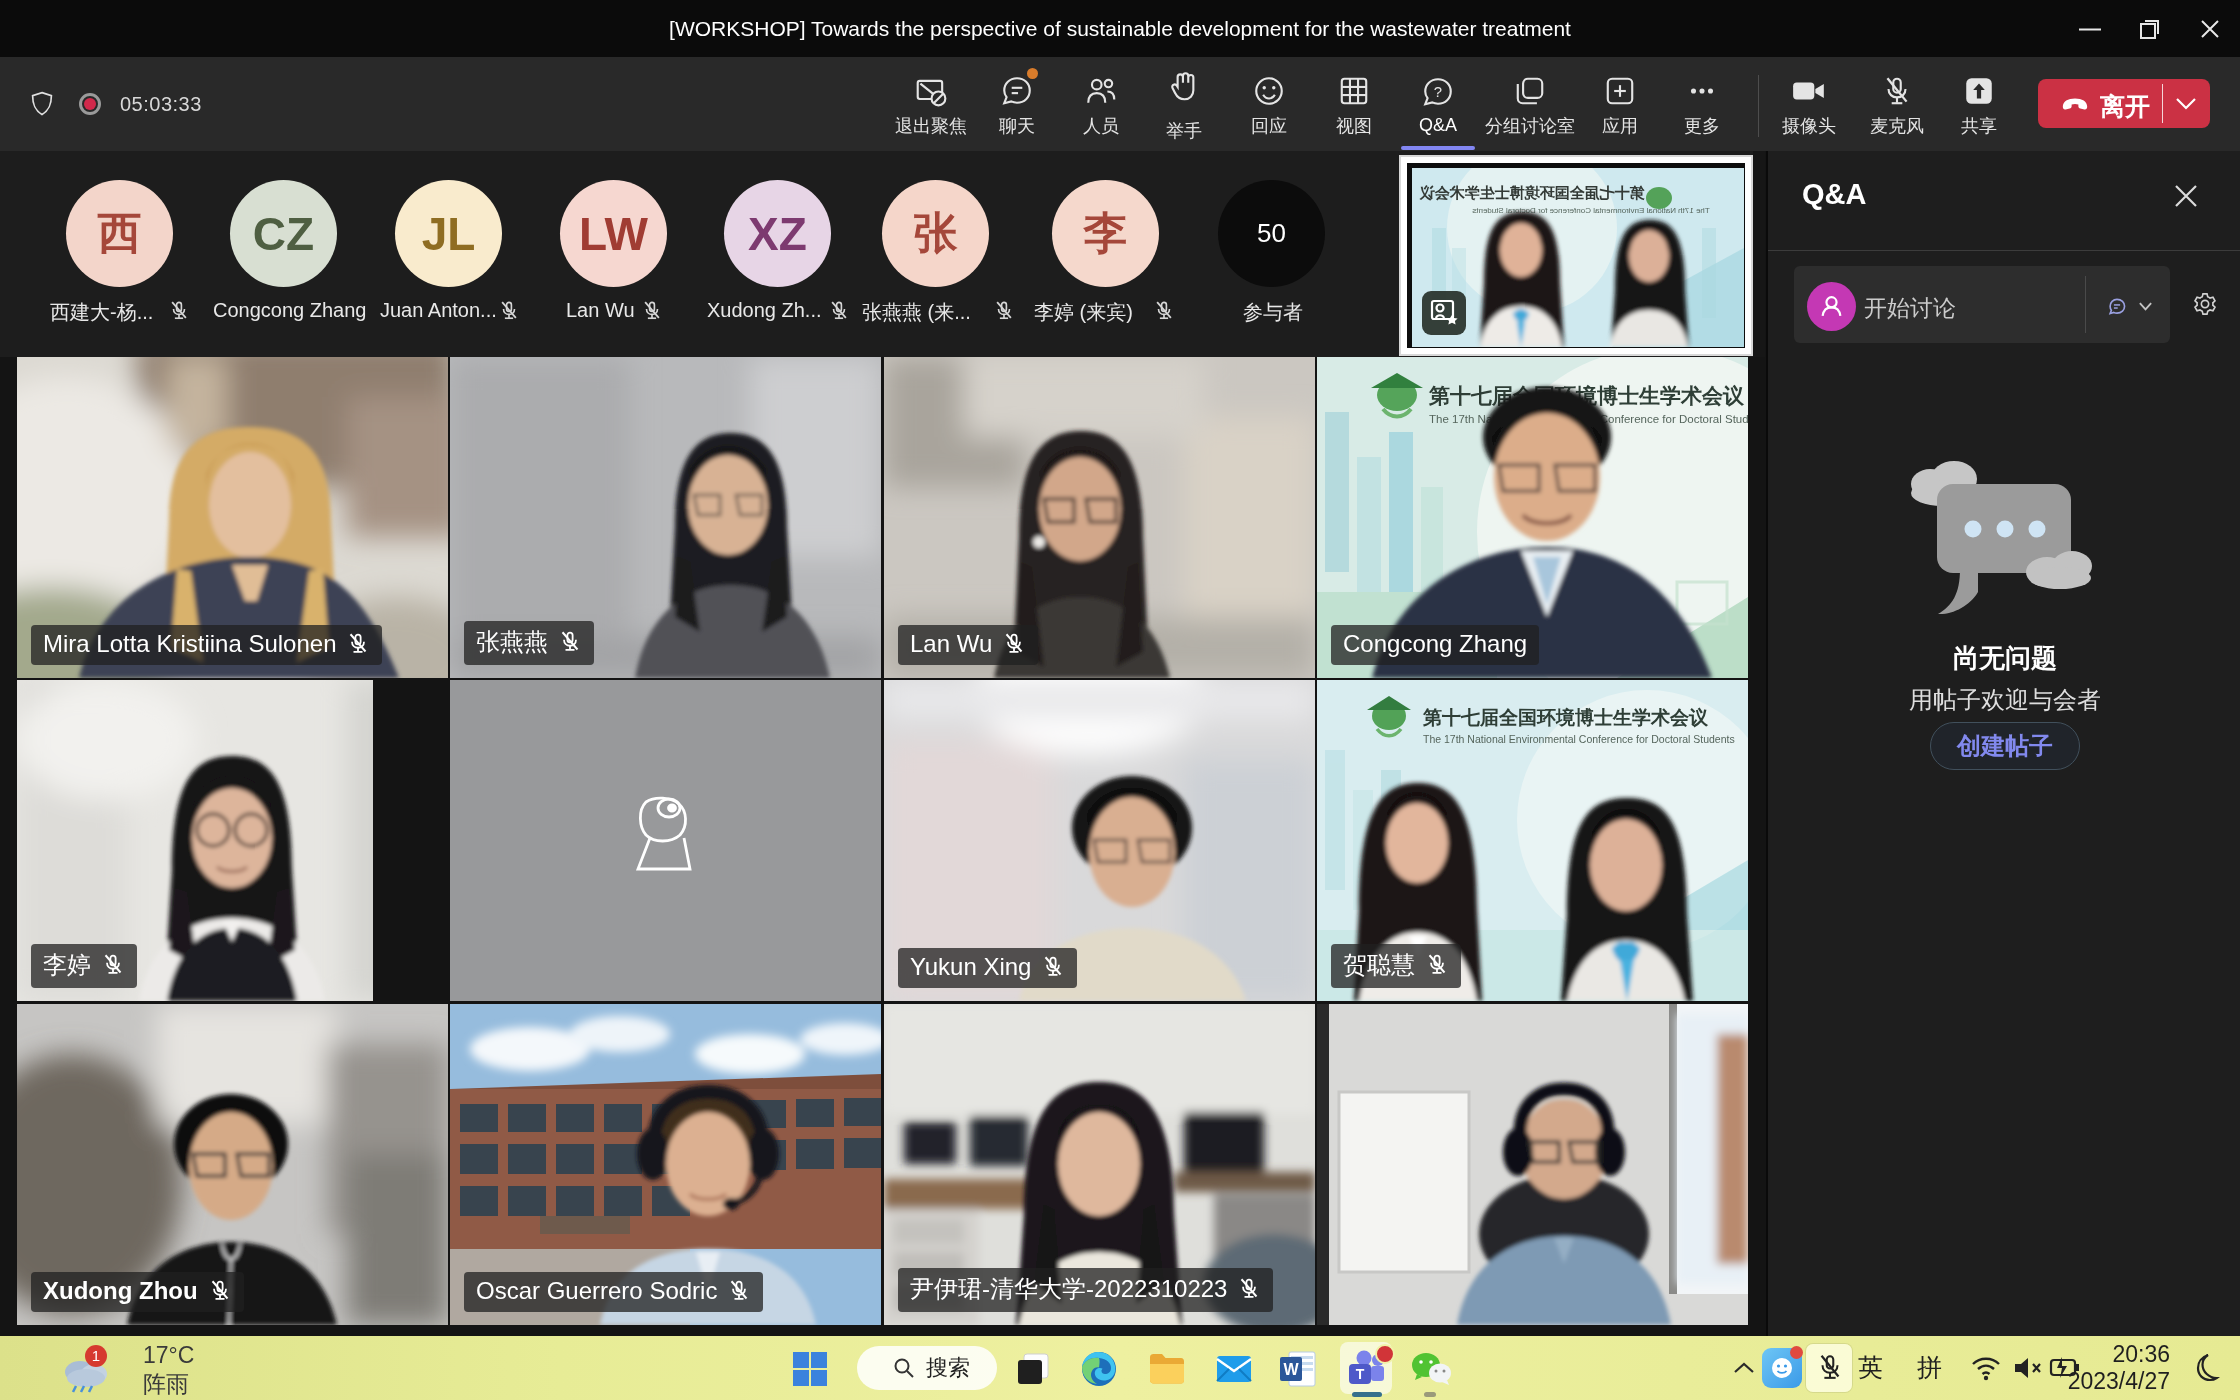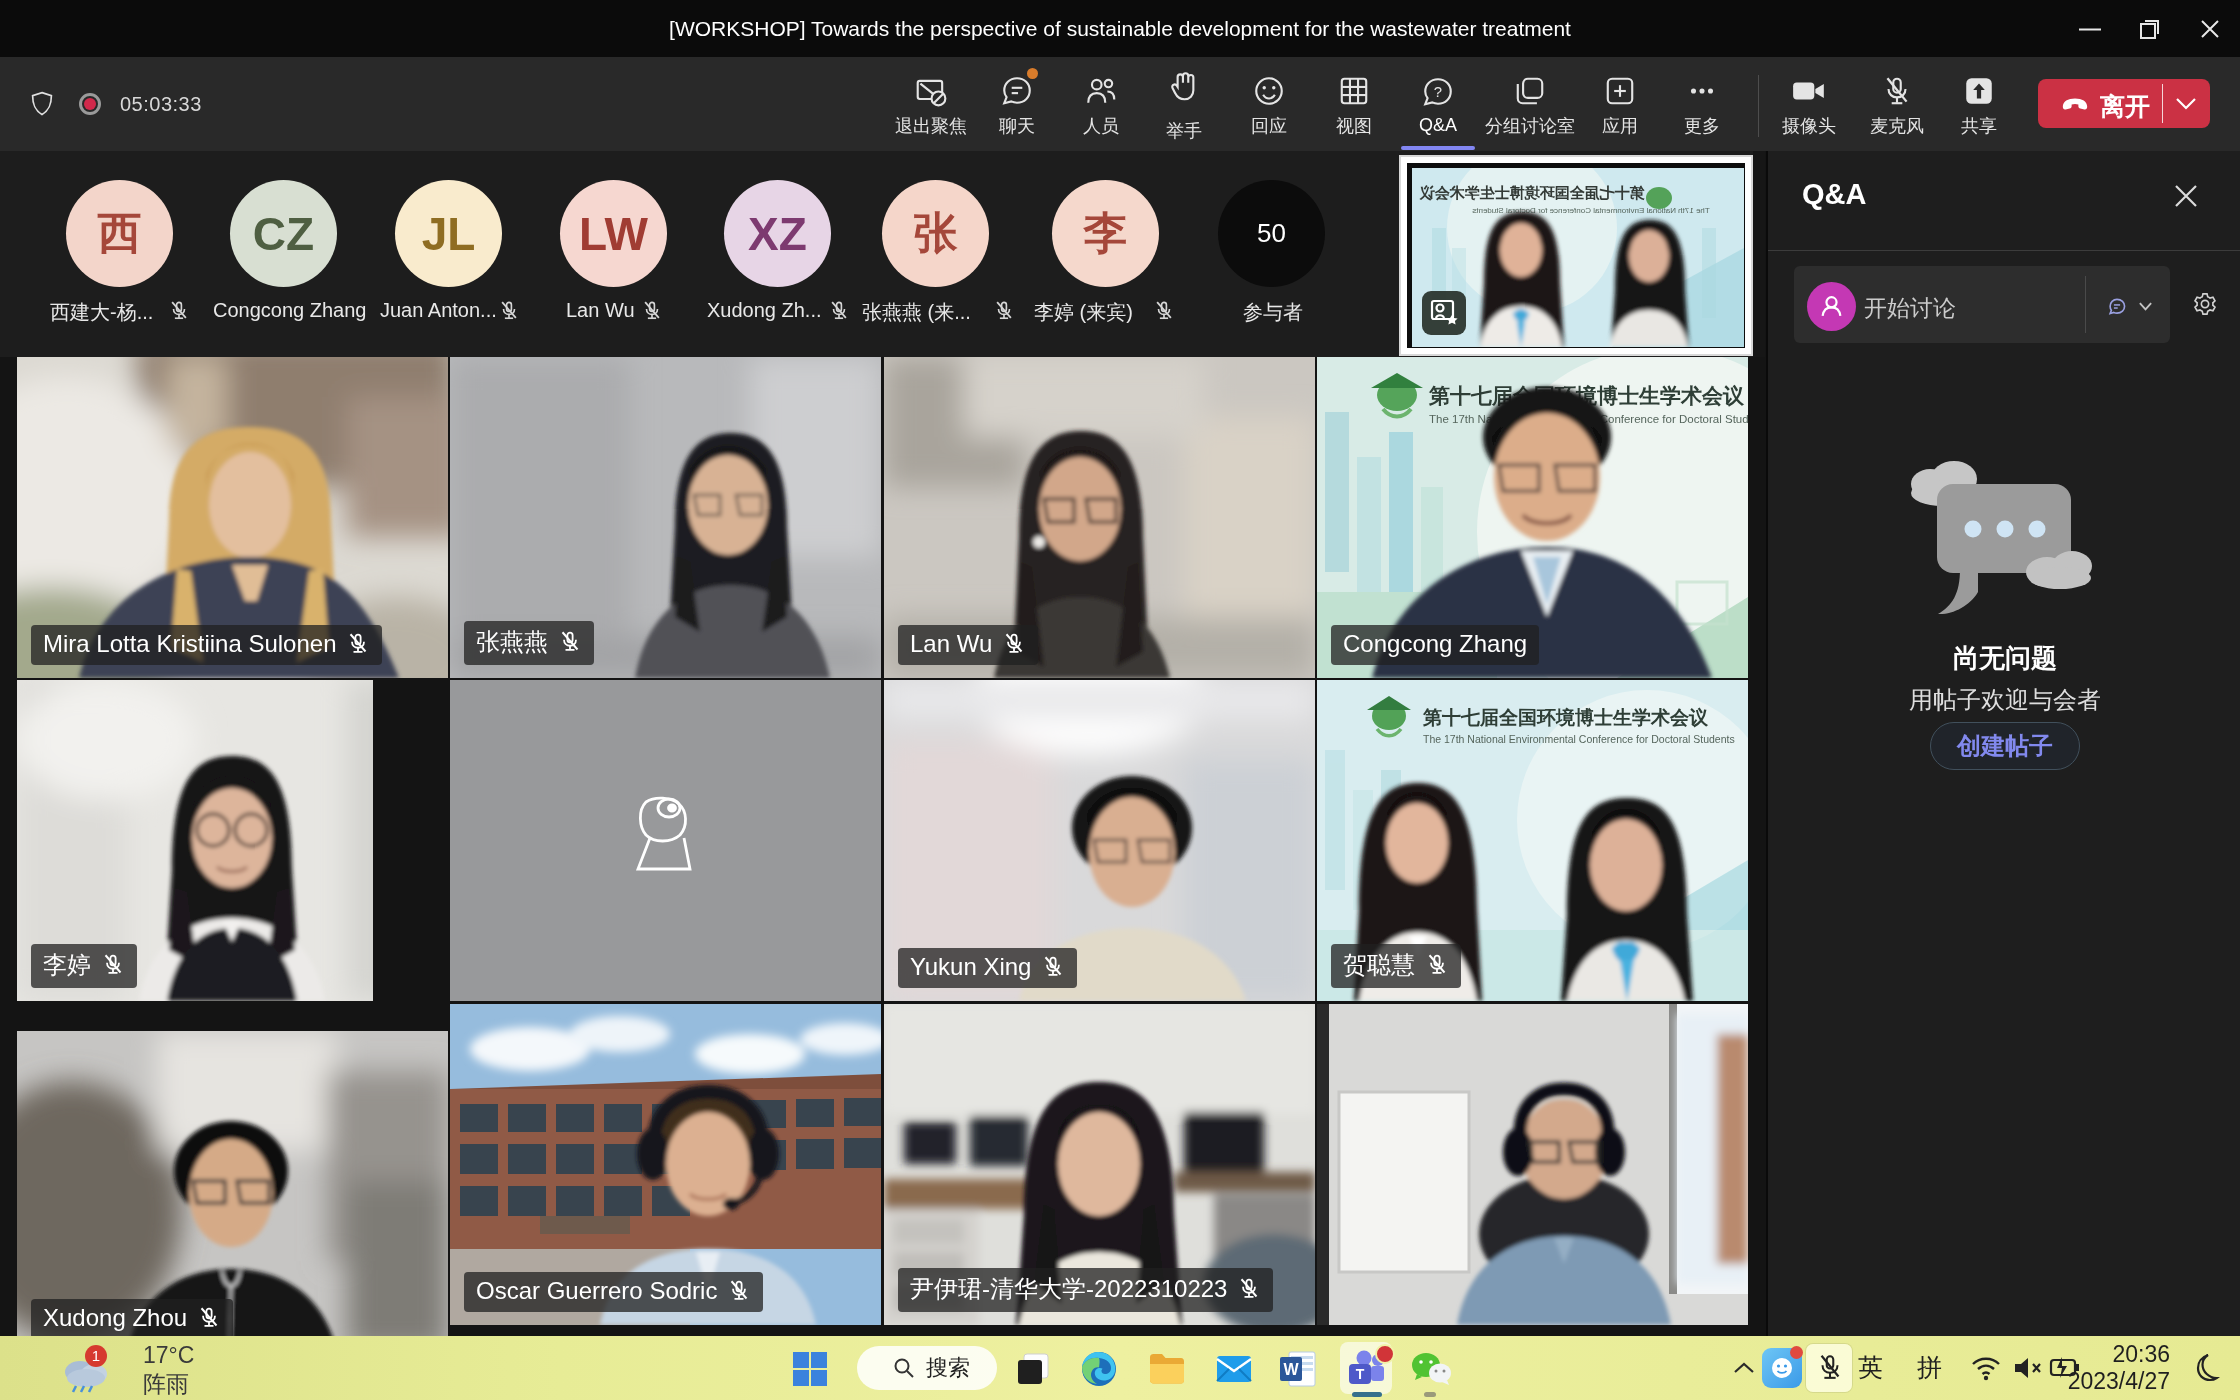--- a/index.html
+++ b/index.html
@@ -473,21 +473,21 @@
         <path d="M275 172 C278 145 291 134 309 134 C327 134 340 145 343 172 L343 152 C335 136 323 129 309 129 C295 129 284 136 275 152 Z" fill="#100d0e"></path>
         <path d="M250 321 C258 280 280 260 309 260 C338 260 360 280 368 321 Z" fill="#eae8e4"></path>
         <path d="M295 268 C300 288 318 288 323 268 L316 262 L302 262 Z" fill="#3fa9d9"></path>
         <path d="M303 280 L310 321 L317 280 Z" fill="#49b2e0"></path>
       </g>
     </svg>
     <div class="nlabel">贺聪慧 <svg width="24" height="24" viewBox="0 0 32 32">
             <use href="#micslashW"></use>
           </svg></div>
   </div>
-  <div class="abs tile" style="left:17px;top:1031px;width:431px;height:321px;">
+  <div class="abs tile" style="left:17px;top:1004px;width:431px;height:321px;font-weight:bold;">
     <svg width="431" height="321" viewBox="0 0 431 321">
       <rect width="431" height="321" fill="#c6c5c3"></rect>
       <g filter="url(#b16)">
         <ellipse cx="55" cy="180" rx="110" ry="130" fill="#6e675e"></ellipse>
         <rect x="140" y="0" width="180" height="120" fill="#e6e4e0"></rect>
         <rect x="310" y="40" width="121" height="190" fill="#96938e"></rect>
         <rect x="330" y="150" width="101" height="171" fill="#7e7b76"></rect>
       </g>
       <g filter="url(#b2)">
         <ellipse cx="214" cy="140" rx="57" ry="50" fill="#0f0f11"></ellipse>

